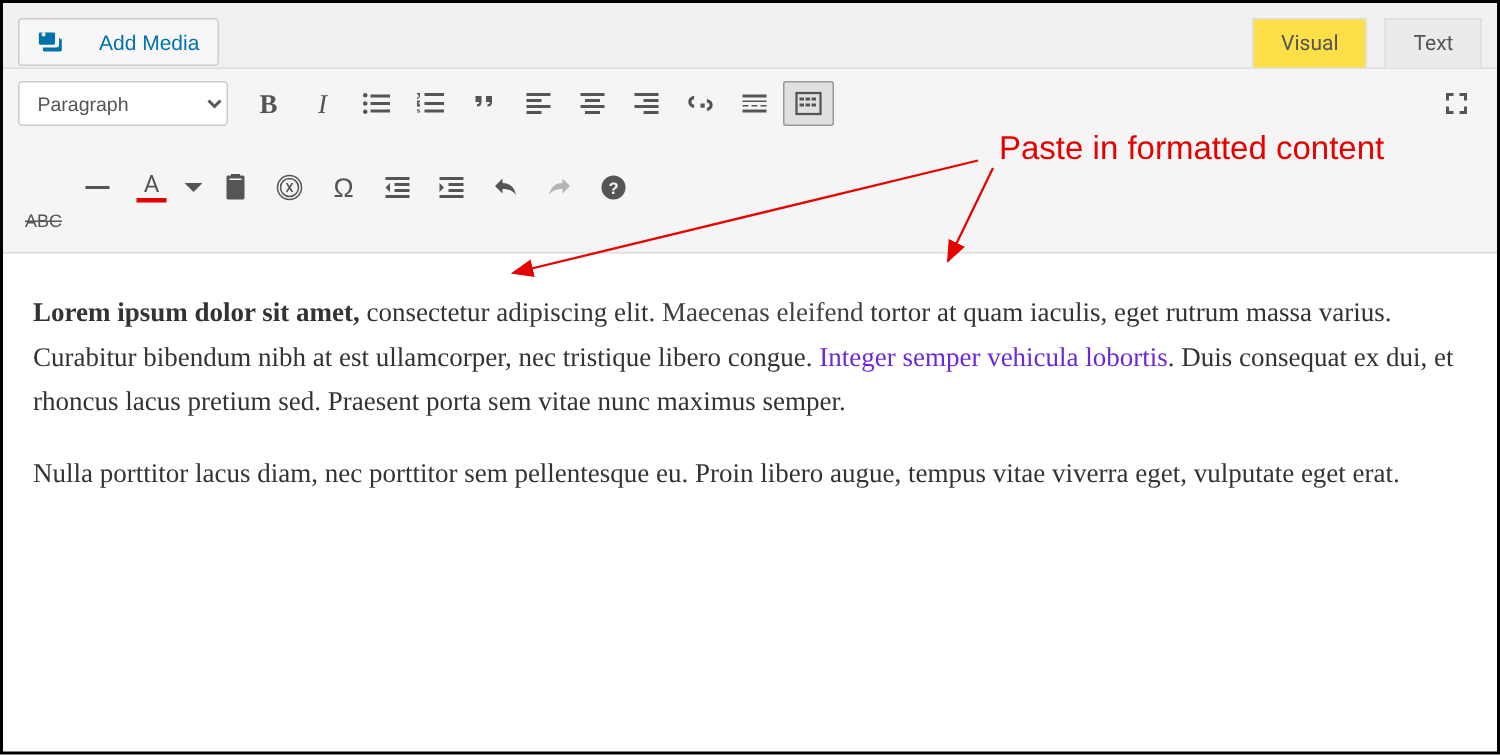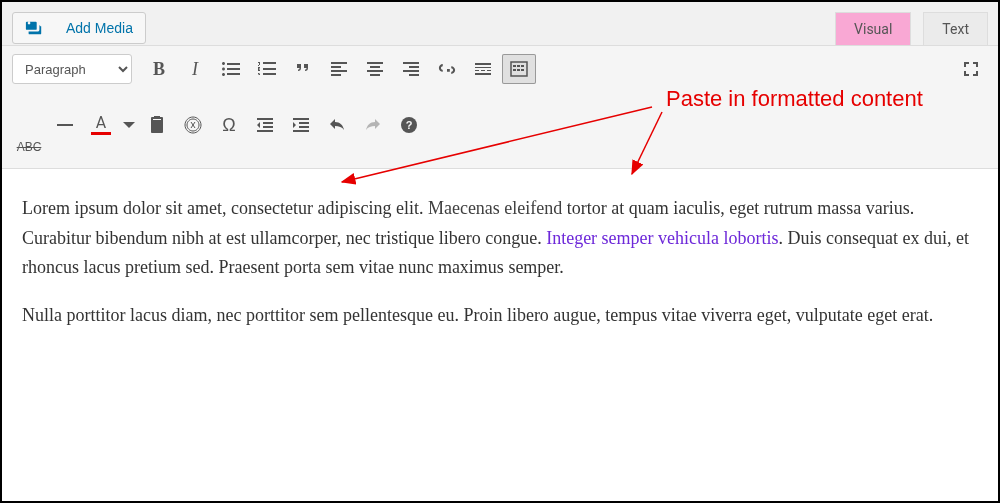--- a/index.html
+++ b/index.html
@@ -39,40 +39,40 @@
     .tab {
       padding: 8px 18px;
       background: #ebebeb;
       border: 1px solid #ddd;
       border-bottom: none;
       color: #555;
       font-size: 14px;
       cursor: pointer;
     }
     .tab.active {
-      background: #f9a8d4;
+      background: #fde047;
       color: #555;
     }
     .tab:not(.active) {
       background: #ebebeb;
       margin-left: 12px;
     }
     .toolbar-wrap {
       background: #f5f5f5;
       border-bottom: 1px solid #ddd;
       padding: 6px 10px 4px 10px;
     }
     .toolbar-row {
       display: flex;
       align-items: center;
       gap: 2px;
       padding: 2px 0;
     }
     .format-select {
-      width: 120px;
+      width: 140px;
       height: 30px;
       padding: 4px 8px;
       background: #fff;
       border: 1px solid #ccc;
       border-radius: 3px;
       font-size: 13px;
       color: #555;
       margin-right: 8px;
     }
     .tb-btn {
@@ -114,21 +114,21 @@
     .editor-content {
       padding: 25px 20px 20px 20px;
       font-family: Georgia, "Times New Roman", serif;
       font-size: 18px;
       line-height: 1.65;
       color: #333;
     }
     .editor-content p {
       margin-bottom: 18px;
     }
-    .editor-content .bold { font-weight: normal; }
+    .editor-content .bold { font-weight: bold; }
     .editor-content .red { color: #404040; }
     .editor-content .link { color: #6d28d9; cursor: pointer; }
     .editor-content .blockquote {
       margin-left: 40px;
       margin-bottom: 18px;
     }
     .annotation {
       position: absolute;
       top: 84px;
       left: 664px;

